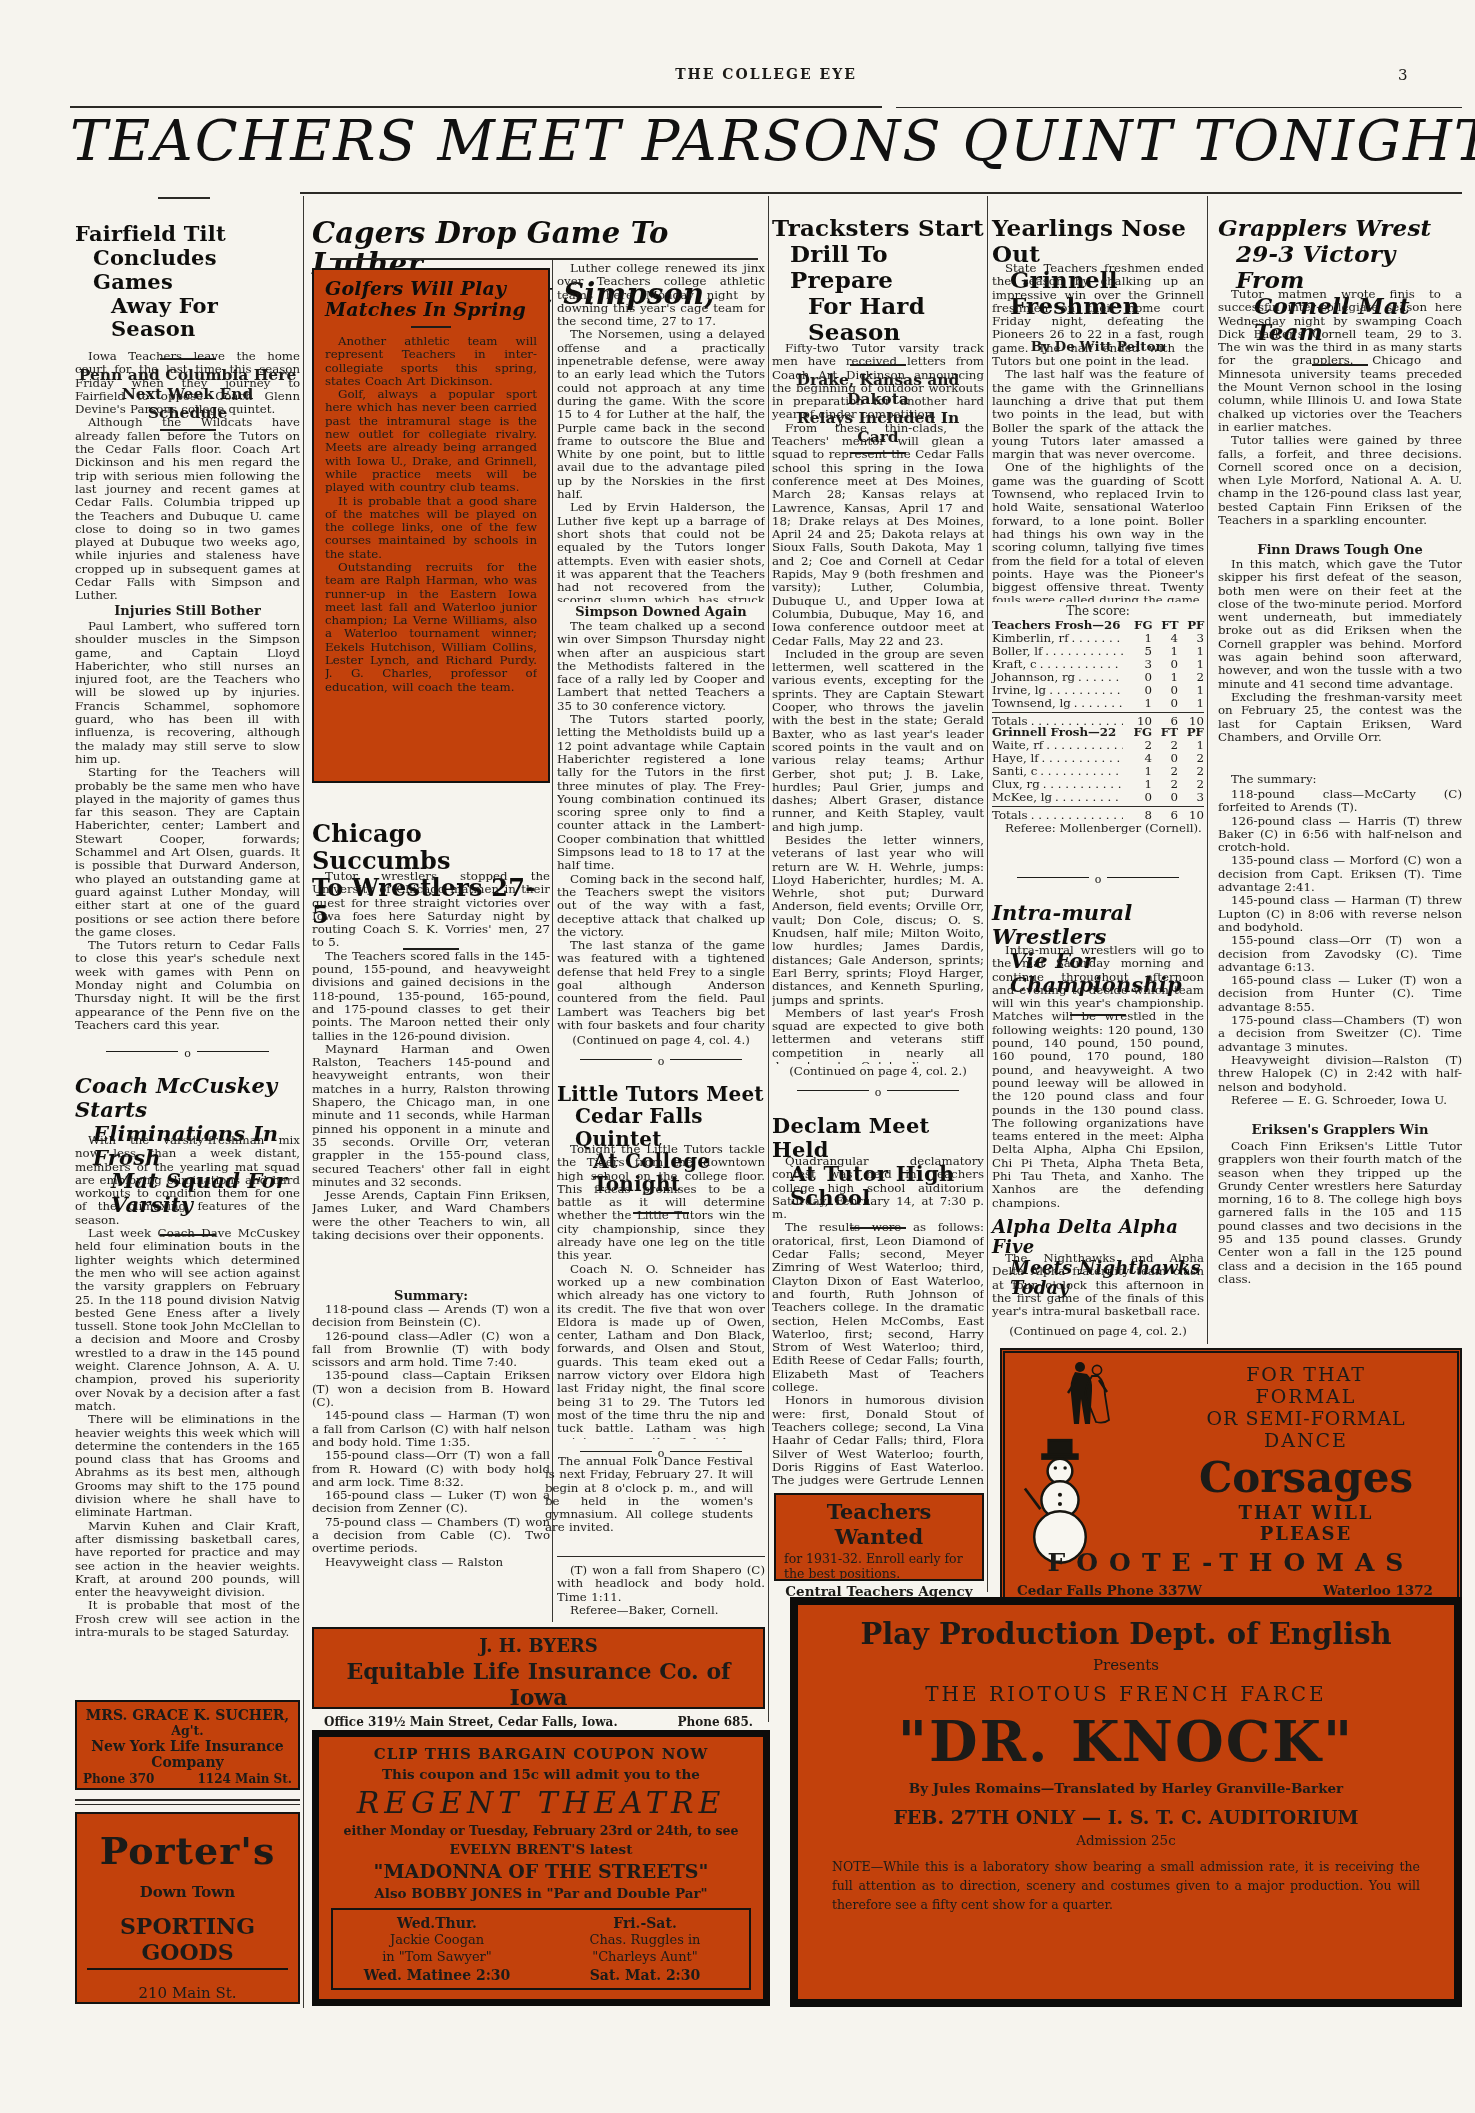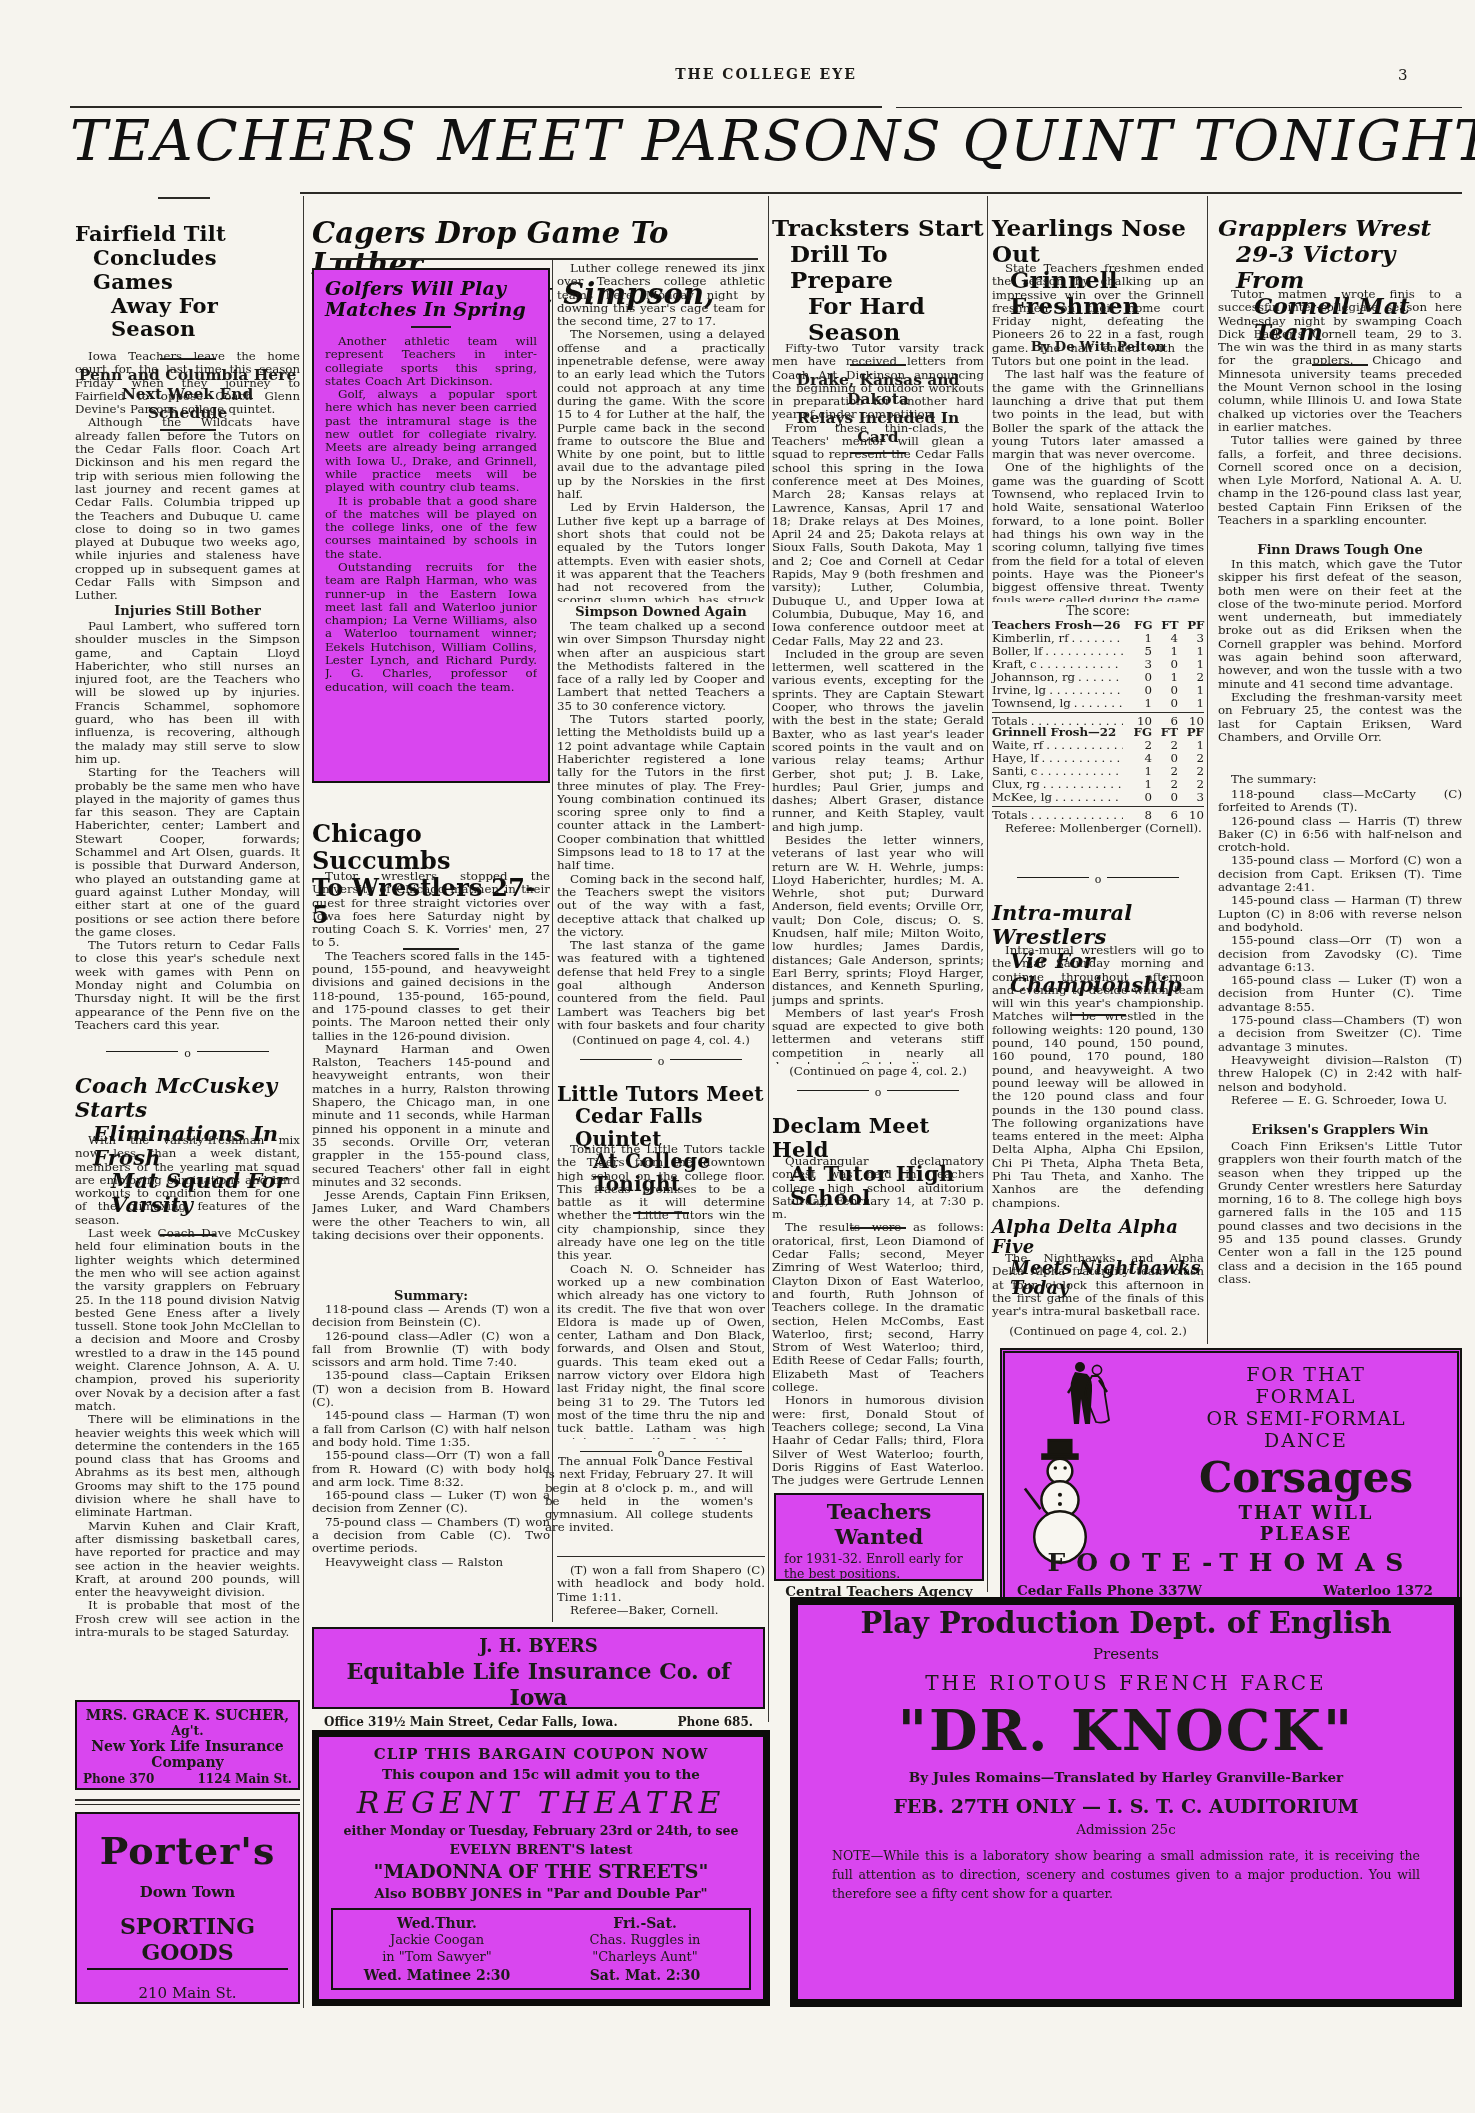--- a/index.html
+++ b/index.html
@@ -21,21 +21,21 @@
   .deck{font-weight:bold;font-size:15.5px;line-height:1.22;text-align:center}
   .bodytext{overflow:hidden}
   .bodytext .p{font-size:11.8px;line-height:13.3px;text-align:justify;text-indent:13px;margin:0;word-spacing:.6px}
   .crosshead{font-size:13px;font-weight:bold;text-align:center}
   .byline{font-size:13.5px;font-weight:bold;text-align:center}
   .cont{font-size:11.8px;text-align:center}
   .rule-sm{width:56px;border-top:2px solid #1d1c19;margin:0 auto}
   .dash-o{display:flex;align-items:center;justify-content:center}
   .dash-o i{width:72px;height:1px;background:#1d1c19}
   .dash-o b::before{content:"o";font-weight:normal;font-size:11px;padding:0 6px;line-height:1}
-  .adbox{position:absolute;border:2px solid #141311;background:#d946ef;box-sizing:border-box}
+  .adbox{position:absolute;border:2px solid #141311;background:#c2410c;box-sizing:border-box}
   .center{text-align:center}
   
   .srow{display:flex;align-items:baseline;font-size:11.8px;line-height:13px}
   .srow .nm{white-space:nowrap}
   .srow .ld{flex:1;overflow:hidden;white-space:nowrap;margin:0 3px}
   .srow .ld::before{content:". . . . . . . . . . . . . . . . . . . . . . ."}
   .srow .v{width:26px;text-align:right;flex:none}
   .srow.hd{font-weight:bold}
   .srow.hd .ld::before{content:""}
   .rows .srow:last-child{border-top:1px solid #2c2a26;margin-top:2px;padding-top:2px}
@@ -538,21 +538,21 @@
       <div style="font-size:18px;letter-spacing:2px;font-weight:bold">PLEASE</div>
     </div>
   </div>
   <div style="position:absolute;left:0;right:0;bottom:26px;text-align:center;font-size:25px;font-weight:bold;letter-spacing:11px">FOOTE-THOMAS</div>
   <div style="position:absolute;left:12px;right:24px;bottom:5px;display:flex;justify-content:space-between;font-size:13.5px;font-weight:bold">
     <span>Cedar Falls Phone 337W</span>
     <span>Waterloo 1372</span>
   </div>
 </div>
 
-<div class="adbox knock center" style="left:790px;top:1597px;width:672px;height:410px;padding:1px 28px">
+<div class="adbox knock center" style="left:790px;top:1597px;width:672px;height:410px;padding:12px 28px">
   <div style="font-size:29px;font-weight:bold">Play Production Dept. of English</div>
   <div style="font-size:15px;margin-top:5px">Presents</div>
   <div style="font-size:20px;font-weight:normal;letter-spacing:3px;margin-top:8px">THE RIOTOUS FRENCH FARCE</div>
   <div style="font-size:56px;font-weight:bold;margin-top:2px;letter-spacing:2px">"DR. KNOCK"</div>
   <div style="font-size:13.5px;font-weight:bold;margin-top:6px">By Jules Romains—Translated by Harley Granville-Barker</div>
   <div style="font-size:19px;font-weight:bold;margin-top:10px">FEB. 27TH ONLY  —  I. S. T. C. AUDITORIUM</div>
   <div style="font-size:13.5px;margin-top:4px">Admission 25c</div>
   <div style="font-size:12.5px;text-align:justify;margin-top:10px;line-height:1.5;padding:0 6px">NOTE—While this is a laboratory show bearing a small admission rate, it is receiving the full attention as to direction, scenery and costumes given to a major production. You will therefore see a fifty cent show for a quarter.</div>
 </div>
 

